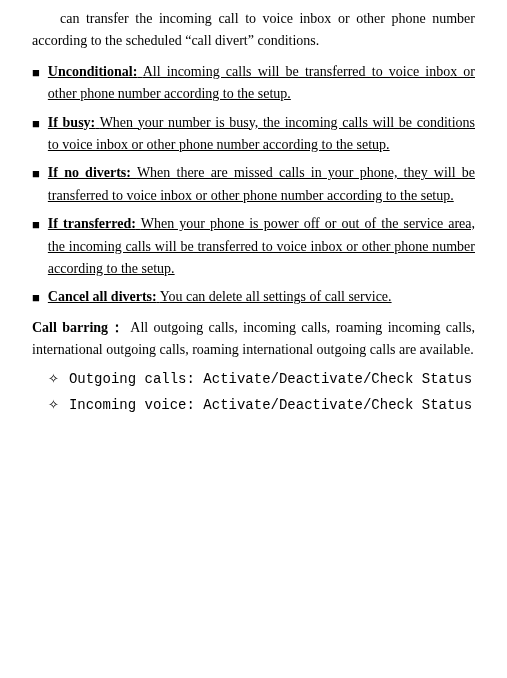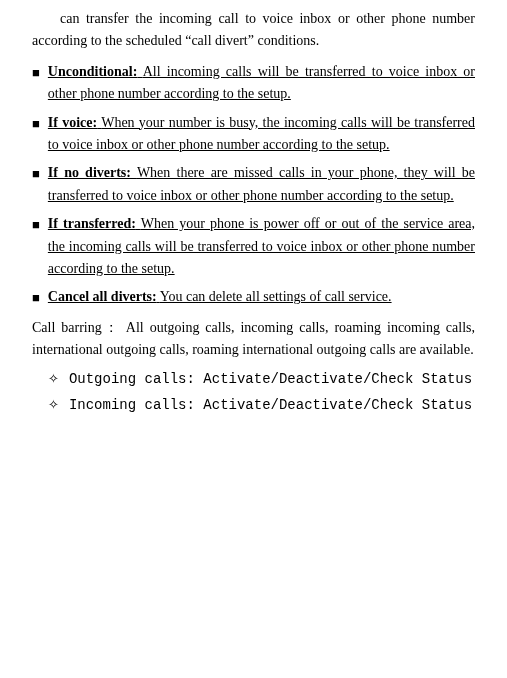--- a/index.html
+++ b/index.html
@@ -43,21 +43,21 @@
     .bullet-text {
       flex: 1;
       text-decoration: underline;
     }
     .call-barring-section {
       margin-top: 8px;
       margin-bottom: 6px;
       text-align: justify;
     }
     .call-barring-bold {
-      font-weight: normal;
+      font-weight: bold;
     }
     .diamond-list {
       list-style: none;
       padding: 0;
       margin: 0;
     }
     .diamond-item {
       display: flex;
       align-items: flex-start;
       margin-bottom: 4px;
@@ -83,22 +83,22 @@
   <li class="bullet-item">
     <span class="bullet-square">■</span>
     <span class="bullet-text">
       <strong>Unconditional:</strong>
       <span> </span><span>All incoming calls will be transferred to voice inbox or other phone number according to the setup.</span>
     </span>
   </li>
   <li class="bullet-item">
     <span class="bullet-square">■</span>
     <span class="bullet-text">
-      <strong>If voice:</strong>
-      <span> </span><span>When your number is busy, the incoming calls will be transferred to voice inbox or other phone number according to the setup.</span>
+      <strong>If busy:</strong>
+      <span> </span><span>When your number is busy, the incoming calls will be conditions to voice inbox or other phone number according to the setup.</span>
     </span>
   </li>
   <li class="bullet-item">
     <span class="bullet-square">■</span>
     <span class="bullet-text">
       <strong>If no diverts:</strong>
       <span> </span><span>When there are missed calls in your phone, they will be transferred to voice inbox or other phone number according to the setup.</span>
     </span>
   </li>
   <li class="bullet-item">
@@ -122,15 +122,15 @@
   <span>All outgoing calls, incoming calls, roaming incoming calls, international outgoing calls, roaming international outgoing calls are available.</span>
 </p>
 
 <ul class="diamond-list">
   <li class="diamond-item">
     <span class="diamond-icon">✧</span>
     <span class="diamond-text">Outgoing calls: Activate/Deactivate/Check Status</span>
   </li>
   <li class="diamond-item">
     <span class="diamond-icon">✧</span>
-    <span class="diamond-text">Incoming calls: Activate/Deactivate/Check Status</span>
+    <span class="diamond-text">Incoming voice: Activate/Deactivate/Check Status</span>
   </li>
 </ul>
 
 </body></html>

